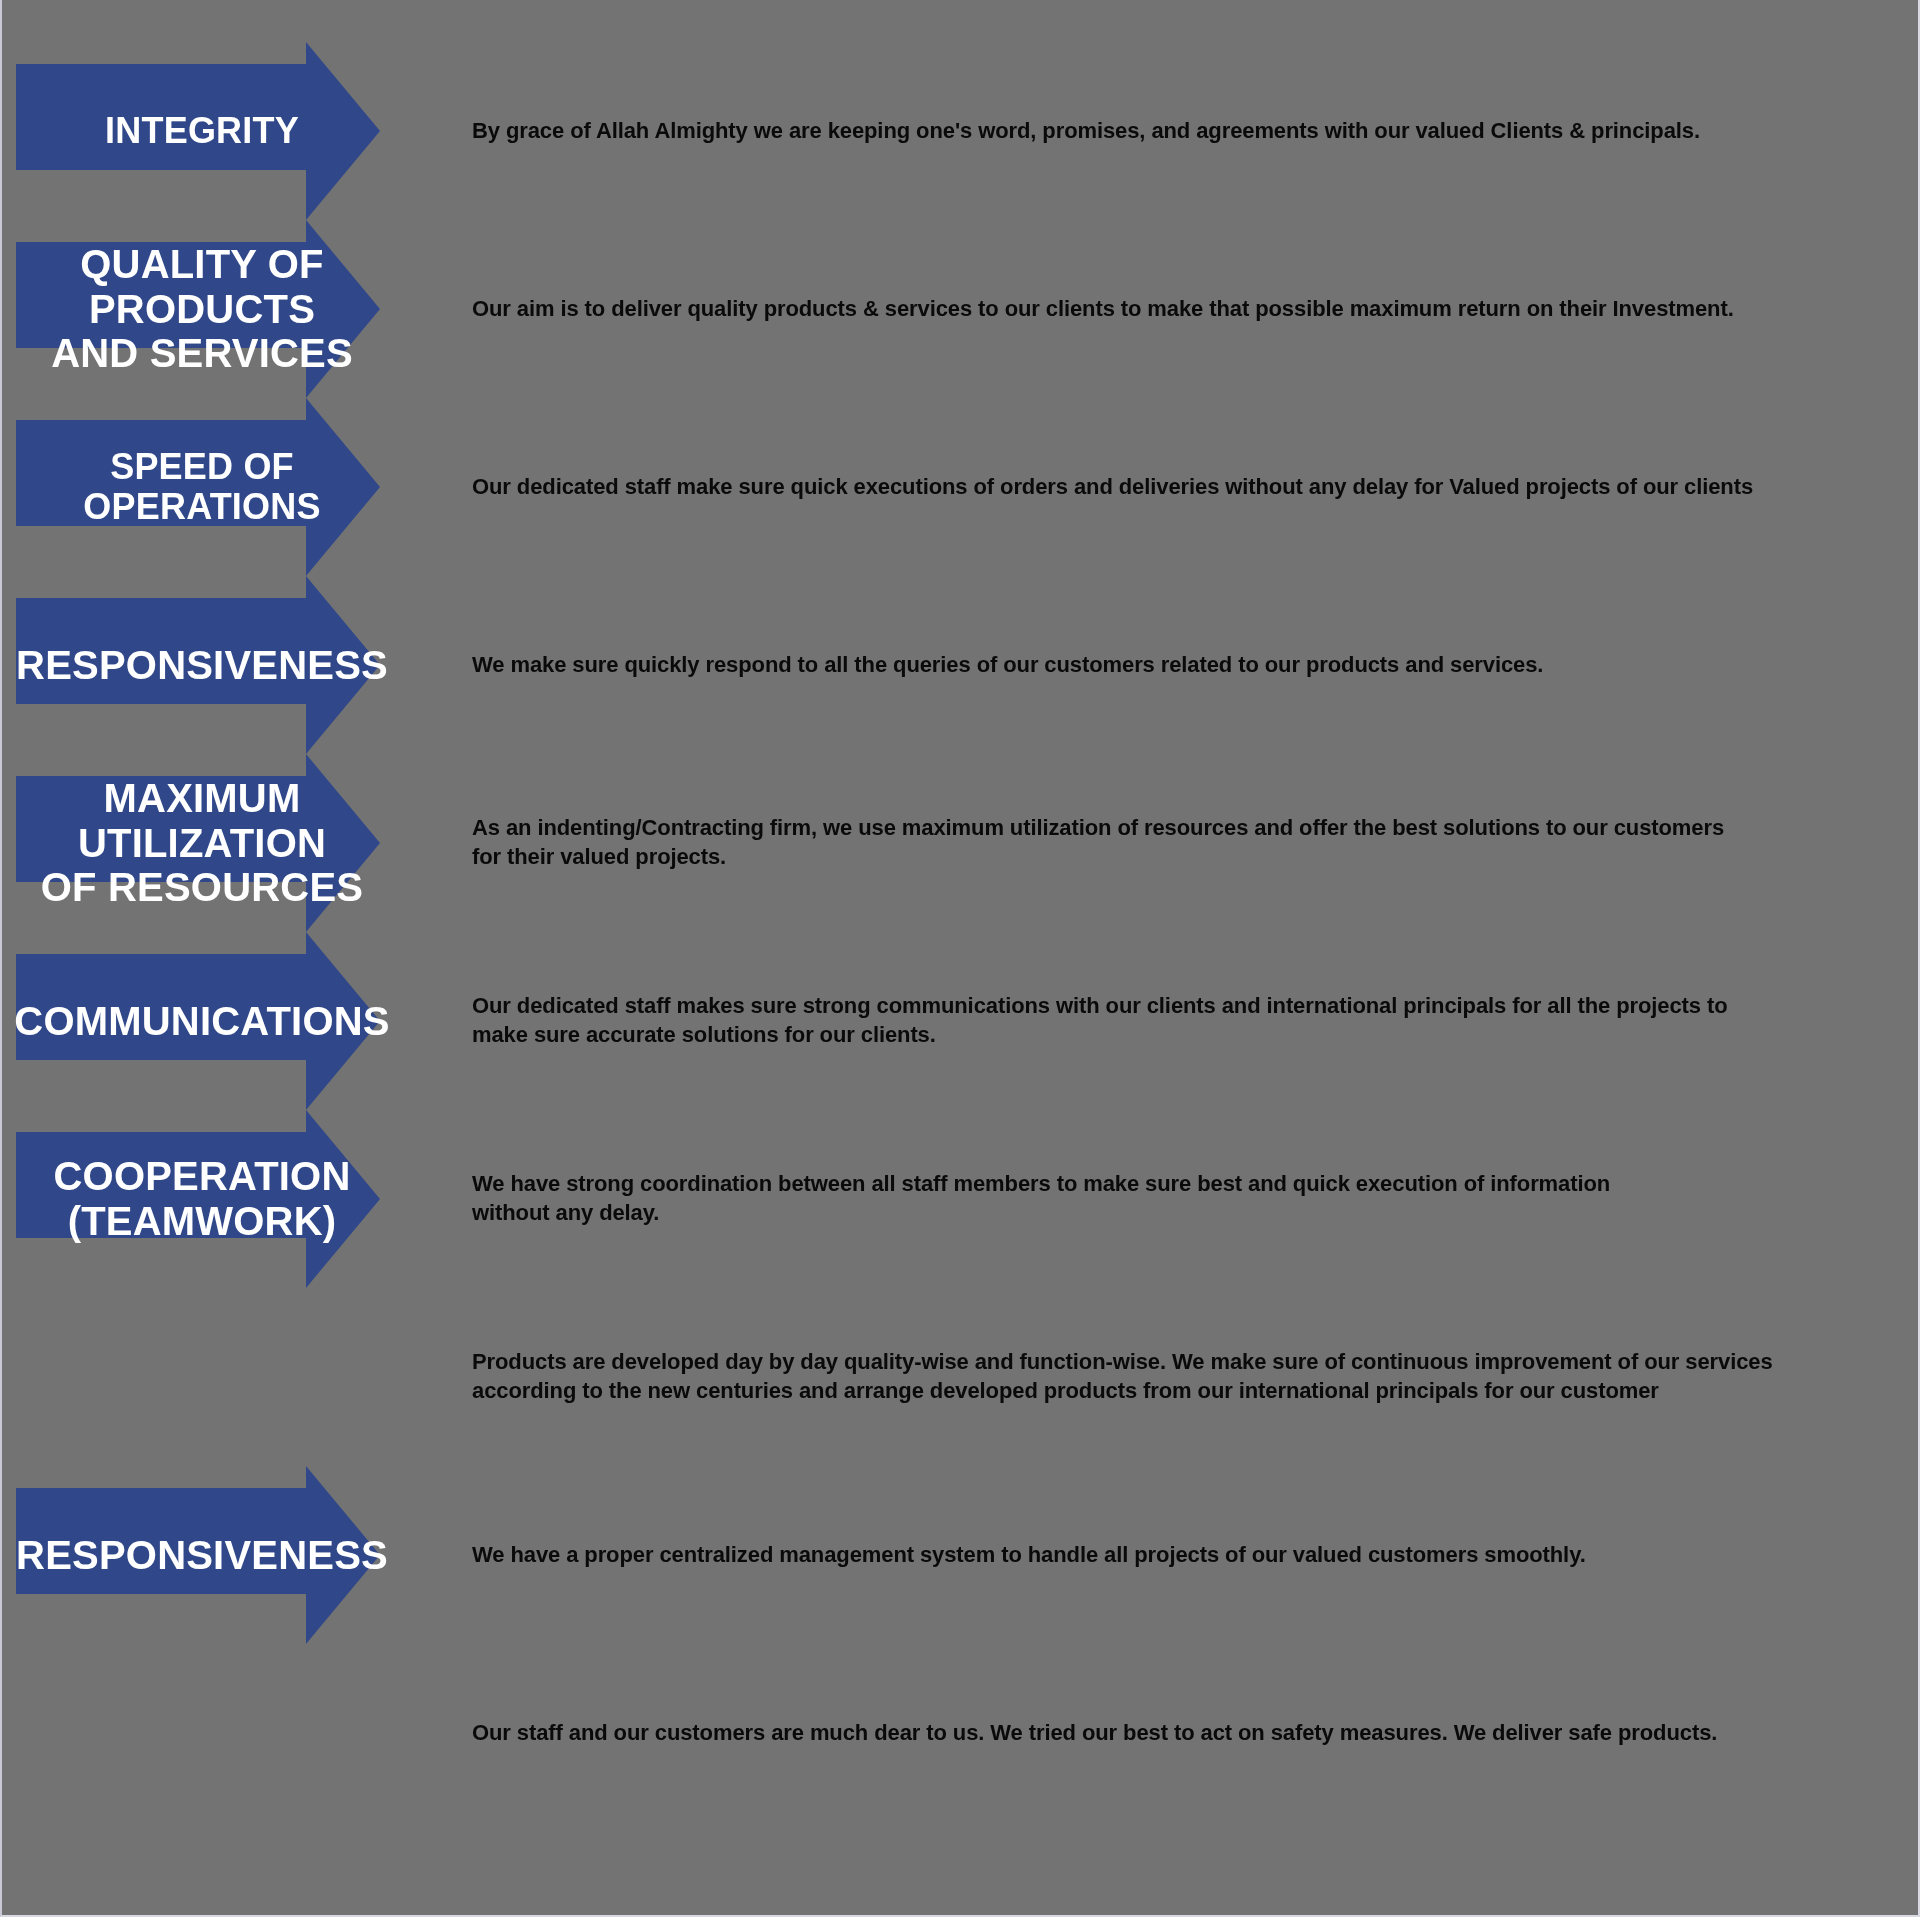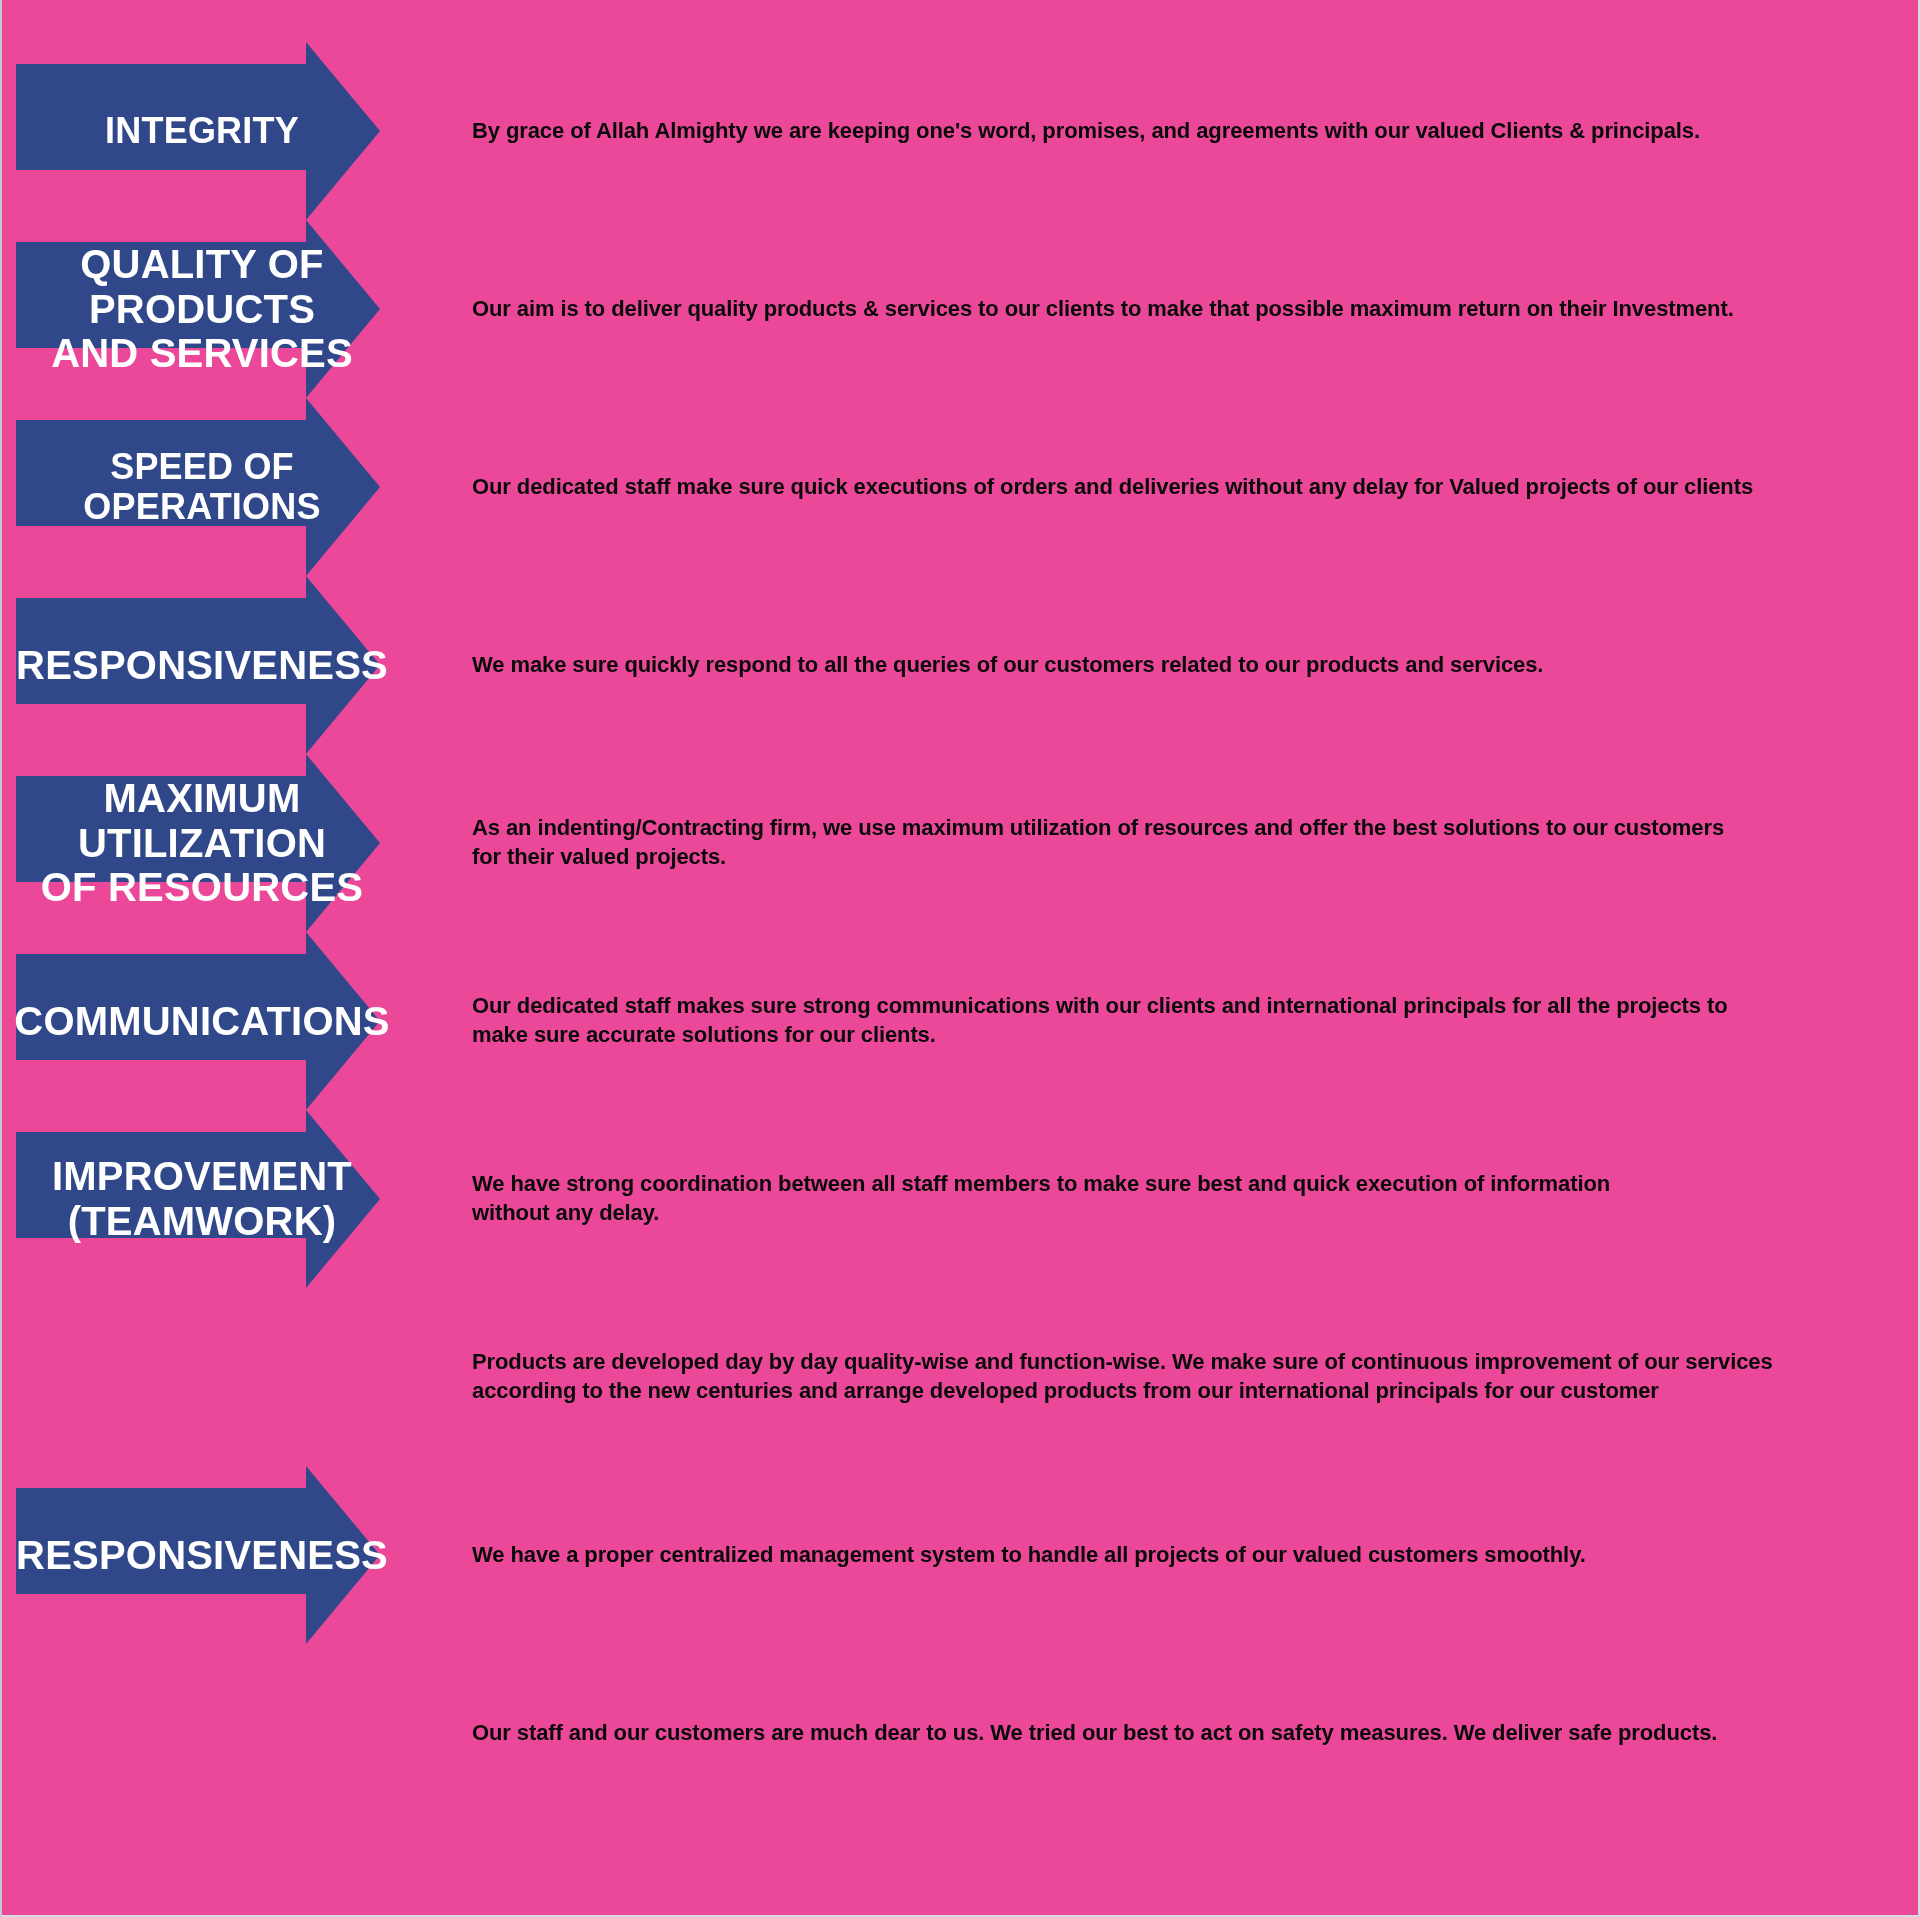--- a/index.html
+++ b/index.html
@@ -16,21 +16,21 @@
     position: relative;
     overflow: hidden;
   }
 
   #board {
     position: absolute;
     left: 0;
     top: 0;
     width: 1920px;
     height: 1917px;
-    background: #ec4899;
+    background: #737373;
     border: 2px solid #d8d8e2;
     border-top: none;
     border-left: 2px solid #c9c9d6;
   }
 
   .rows {
     position: absolute;
     left: 0;
     top: 0;
     width: 1920px;
@@ -176,21 +176,21 @@
         <div class="desc">
           <div class="desc-text">Our dedicated staff makes sure strong communications with our clients and international principals for all the projects to
 make sure accurate solutions for our clients.</div>
         </div>
       </div>
       <div class="value-row" style="top: 1110px;">
         <div class="arrow-wrap">
           <svg class="arrow-svg" width="440" height="178" viewBox="0 0 440 178">
             <polygon points="0,22 290,22 290,0 364,89 290,178 290,128 0,128" fill="#30488A"></polygon>
           </svg>
-          <div class="arrow-label">IMPROVEMENT
+          <div class="arrow-label">COOPERATION
 (TEAMWORK)</div>
         </div>
         <div class="desc">
           <div class="desc-text">We have strong coordination between all staff members to make sure best and quick execution of information
 without any delay.</div>
         </div>
       </div>
       <div class="value-row" style="top: 1288px;">
         <div class="desc">
           <div class="desc-text">Products are developed day by day quality-wise and function-wise. We make sure of continuous improvement of our services

